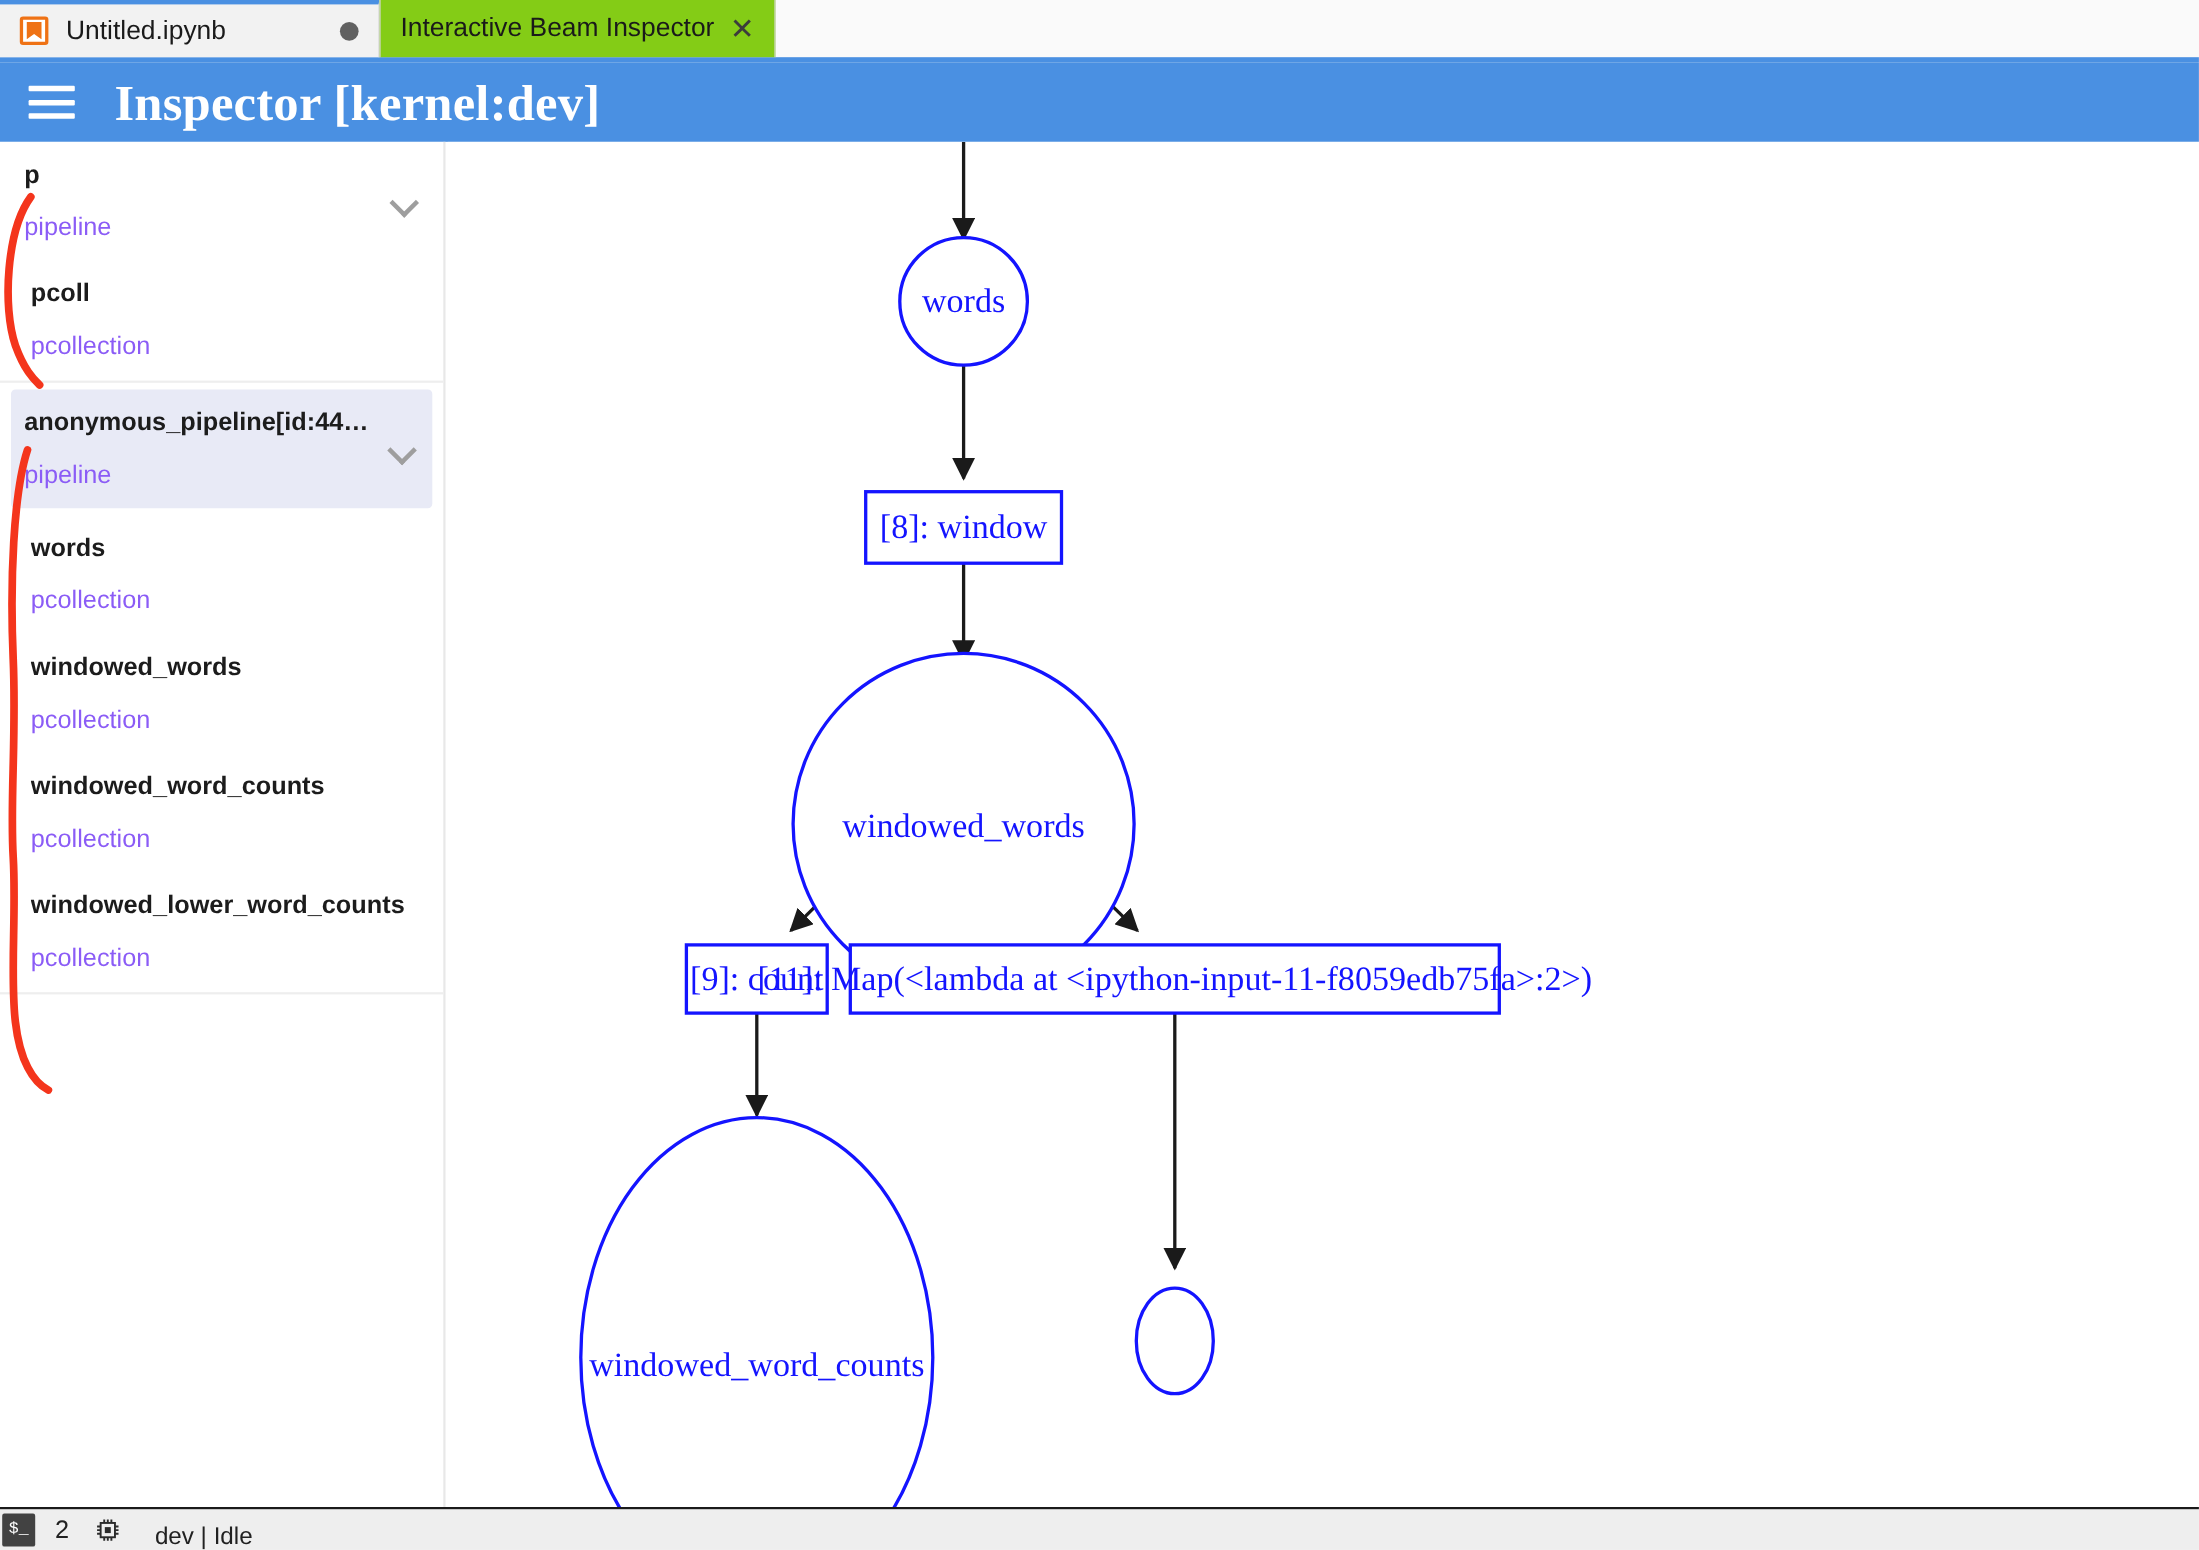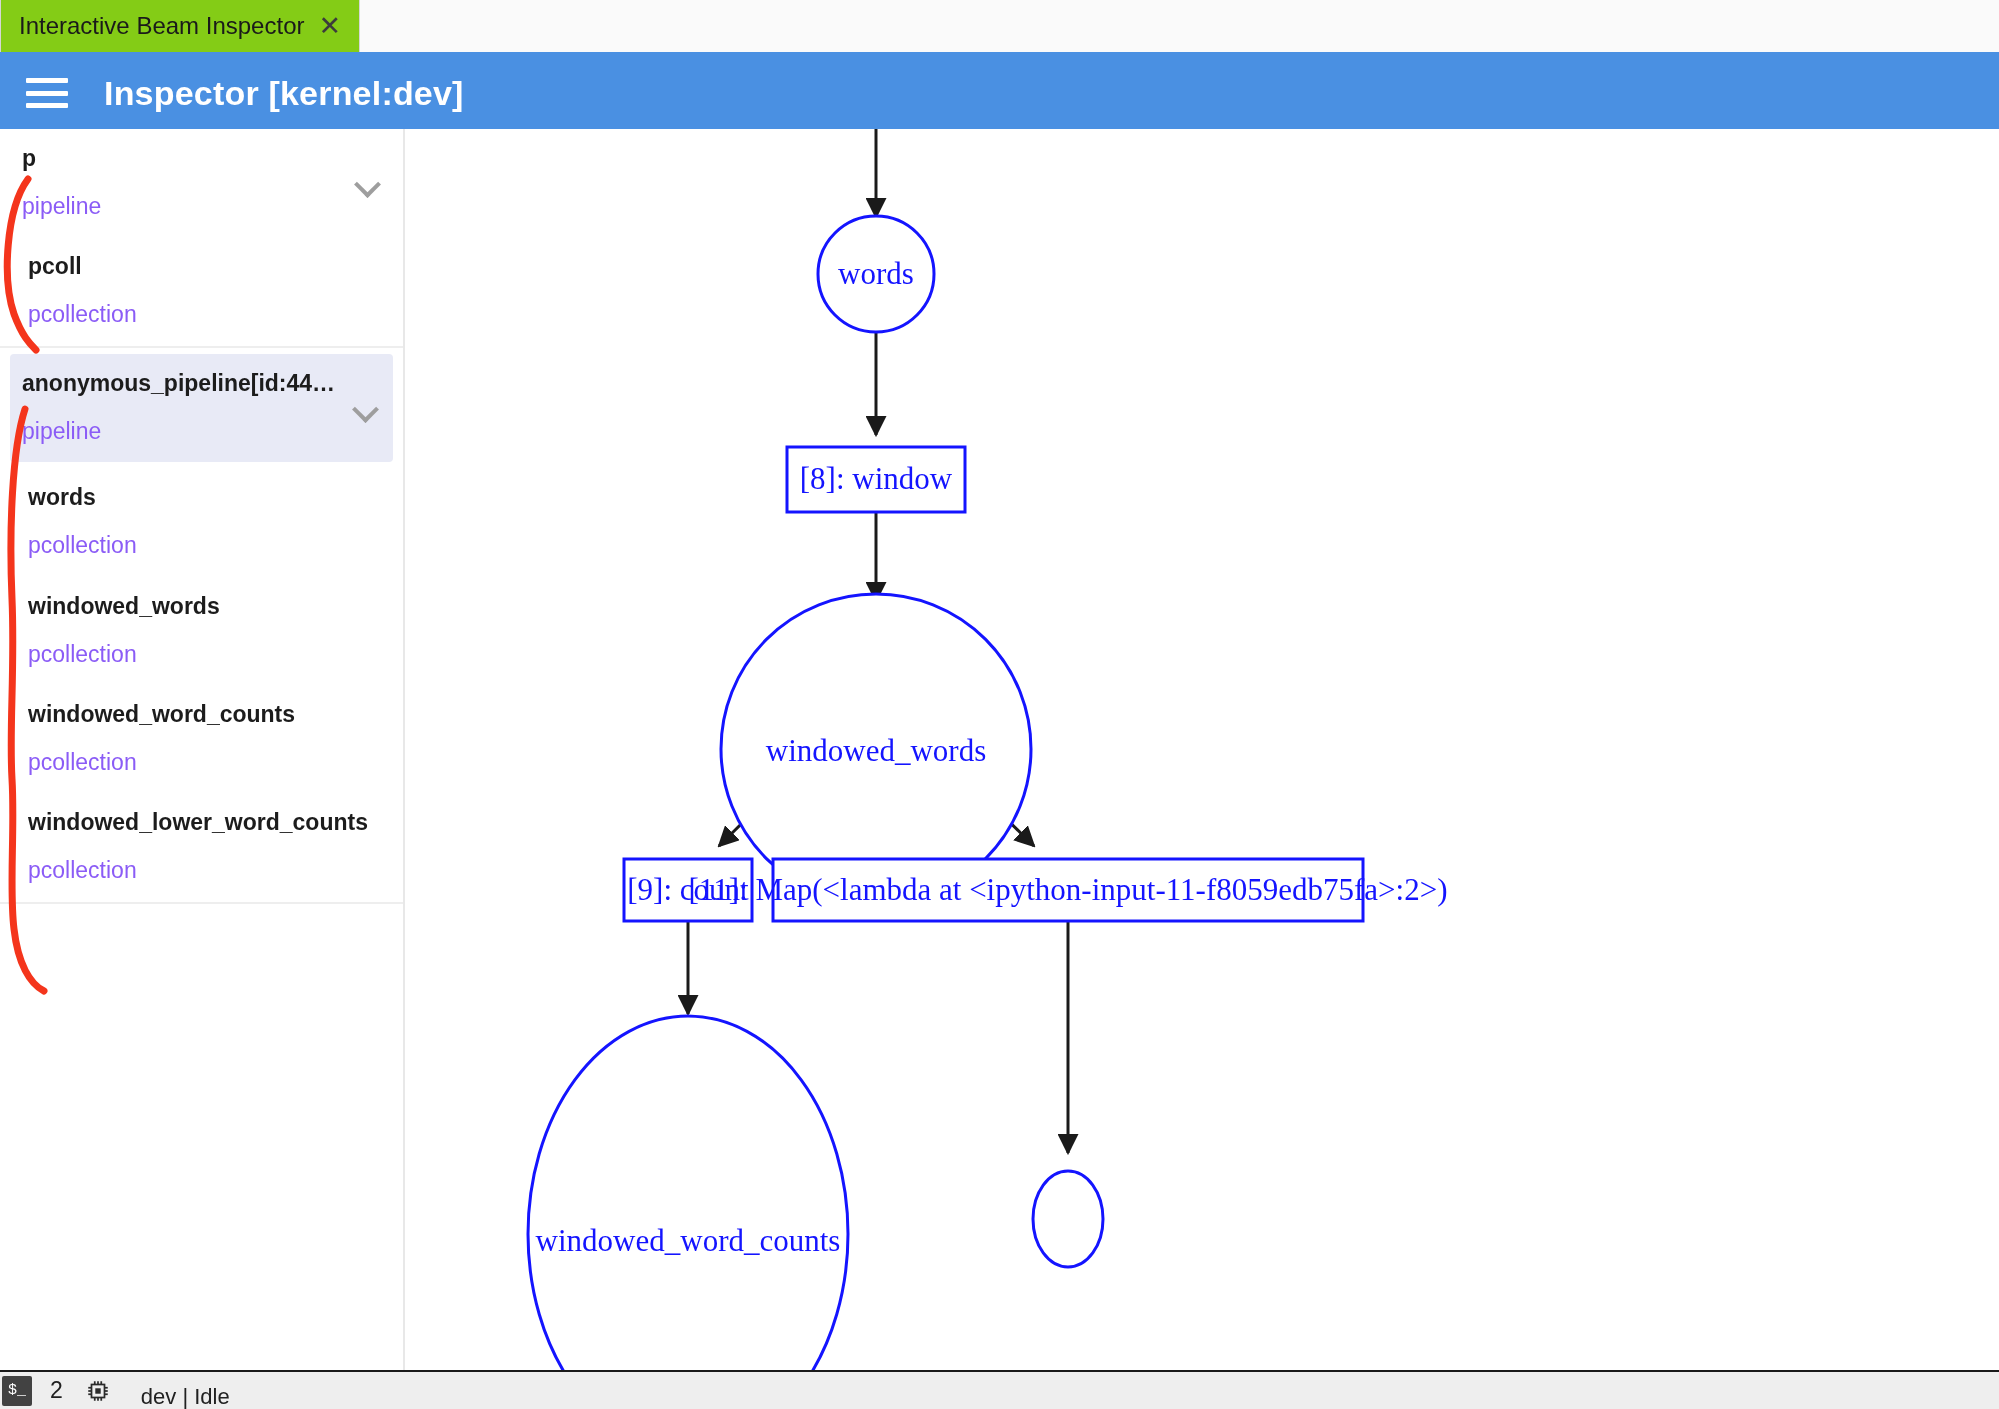--- a/index.html
+++ b/index.html
@@ -87,23 +87,24 @@
     display: flex; flex-direction: column;
     justify-content: space-between;
     cursor: pointer;
   }
   .hamburger span {
     display: block; height: 5px; width: 42px;
     background: #ffffff; border-radius: 1px;
   }
   .apptitle {
     color: #ffffff;
-    font-size: 34px;
+    font-size: 46px;
     font-weight: 700;
     letter-spacing: 0.2px;
+    font-family: Liberation Serif, serif;
   }
 
   
   .bodyarea {
     position: absolute; left: 0; top: 129px;
     width: 1999px; height: 1241px;
     background: #ffffff;
   }
 
   
@@ -209,20 +210,27 @@
     text-align: center;
     font-size: 23px;
     color: #212121;
     margin-left: 60px;
   }
 </style>
 </head>
 <body>
 
 <div class="tabbar">
+  <div class="tab inactive">
+    <div style="display:flex;align-items:center;">
+      <span class="nb-icon"></span>
+      <span class="tab-label">Untitled.ipynb</span>
+    </div>
+    <span class="dirty-dot"></span>
+  </div>
   <div class="tab active">
     <span class="tab-label">Interactive Beam Inspector</span>
     <span class="close-x">✕</span>
   </div>
 </div>
 
 <div class="appheader">
   <div class="hamburger">
     <span></span>
       <span></span>

